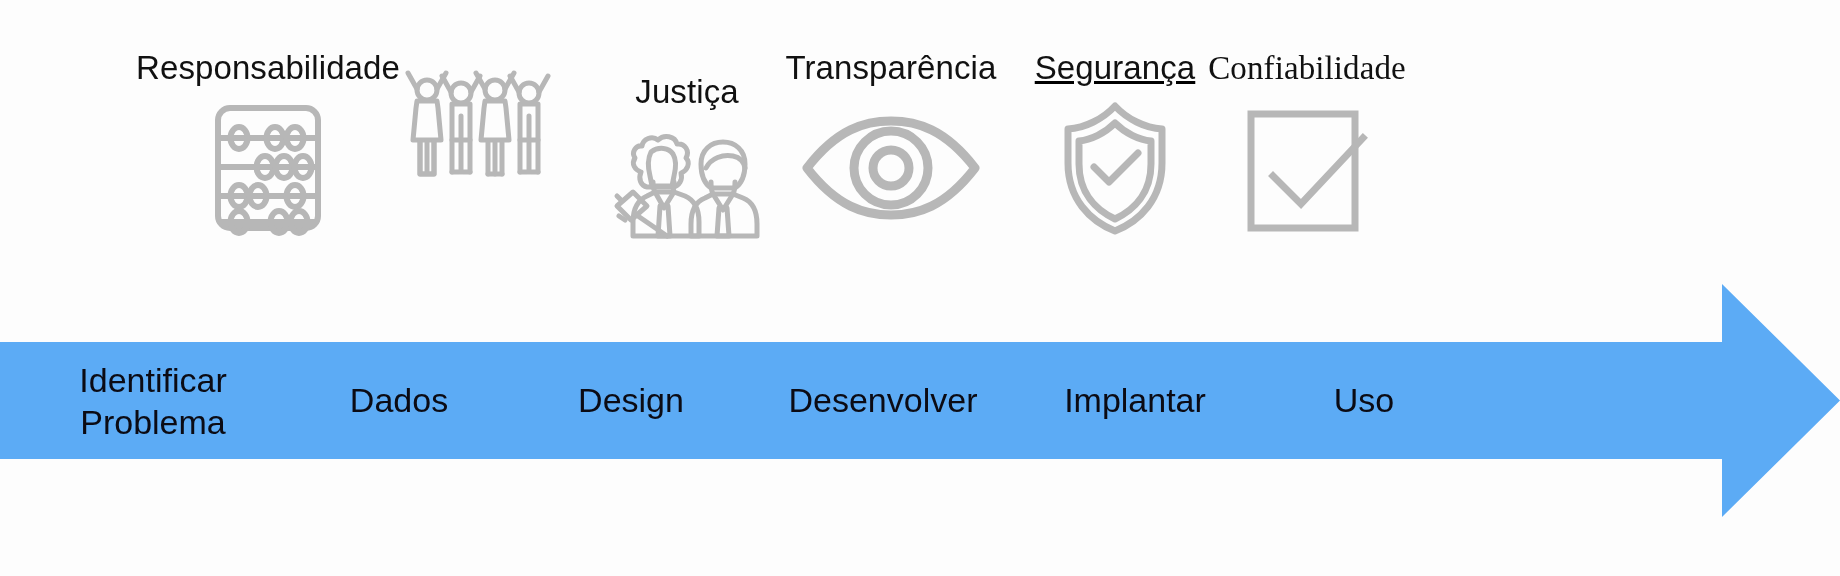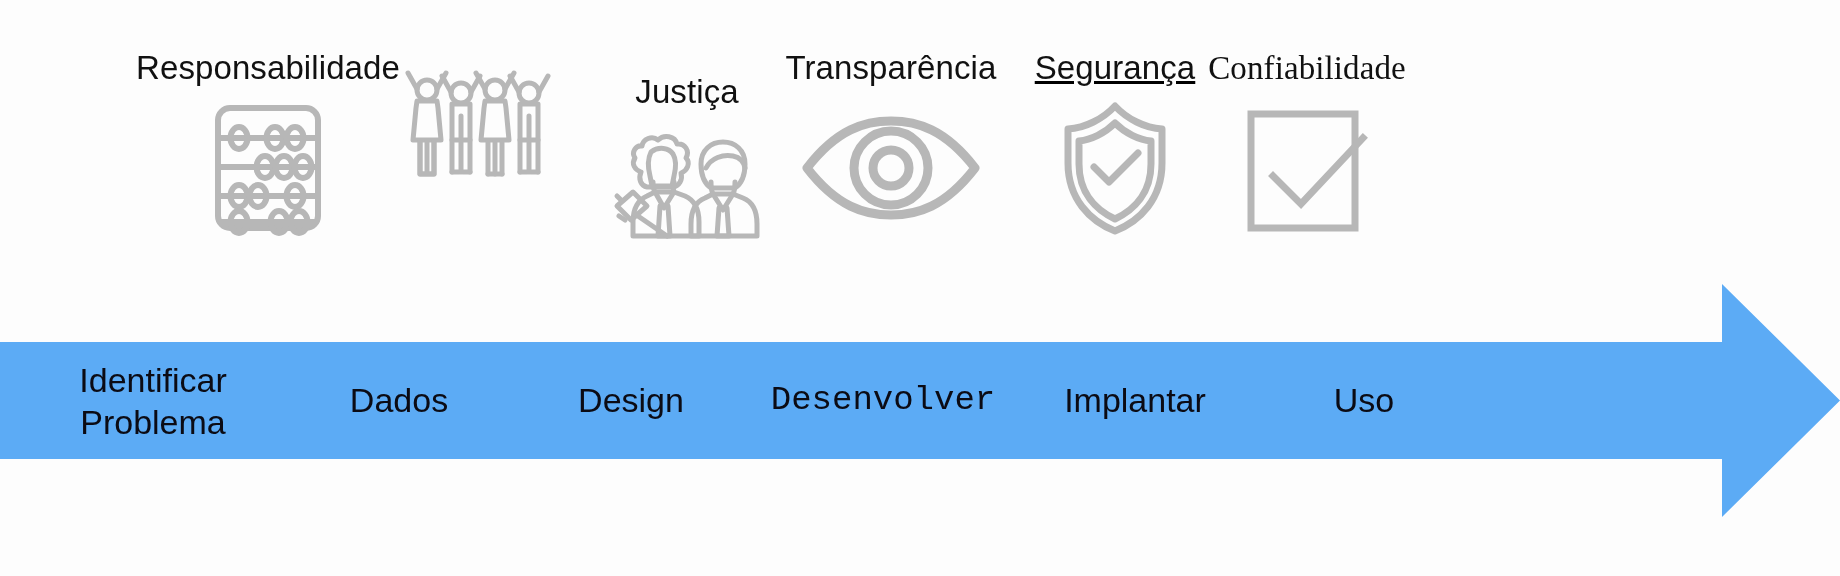--- a/index.html
+++ b/index.html
@@ -223,21 +223,21 @@
   <div class="stage two-line" style="left:153px;">
     <div class="stage-label">Identificar
 Problema</div>
   </div>
   <div class="stage" style="left:399px;">
     <div class="stage-label">Dados</div>
   </div>
   <div class="stage" style="left:631px;">
     <div class="stage-label">Design</div>
   </div>
-  <div class="stage" style="left:883px;font-family:Liberation Mono, monospace;">
+  <div class="stage" style="left:883px;">
     <div class="stage-label">Desenvolver</div>
   </div>
   <div class="stage" style="left:1135px;">
     <div class="stage-label">Implantar</div>
   </div>
   <div class="stage" style="left:1364px;text-align:center;">
     <div class="stage-label">Uso</div>
   </div>
 
 </div>

